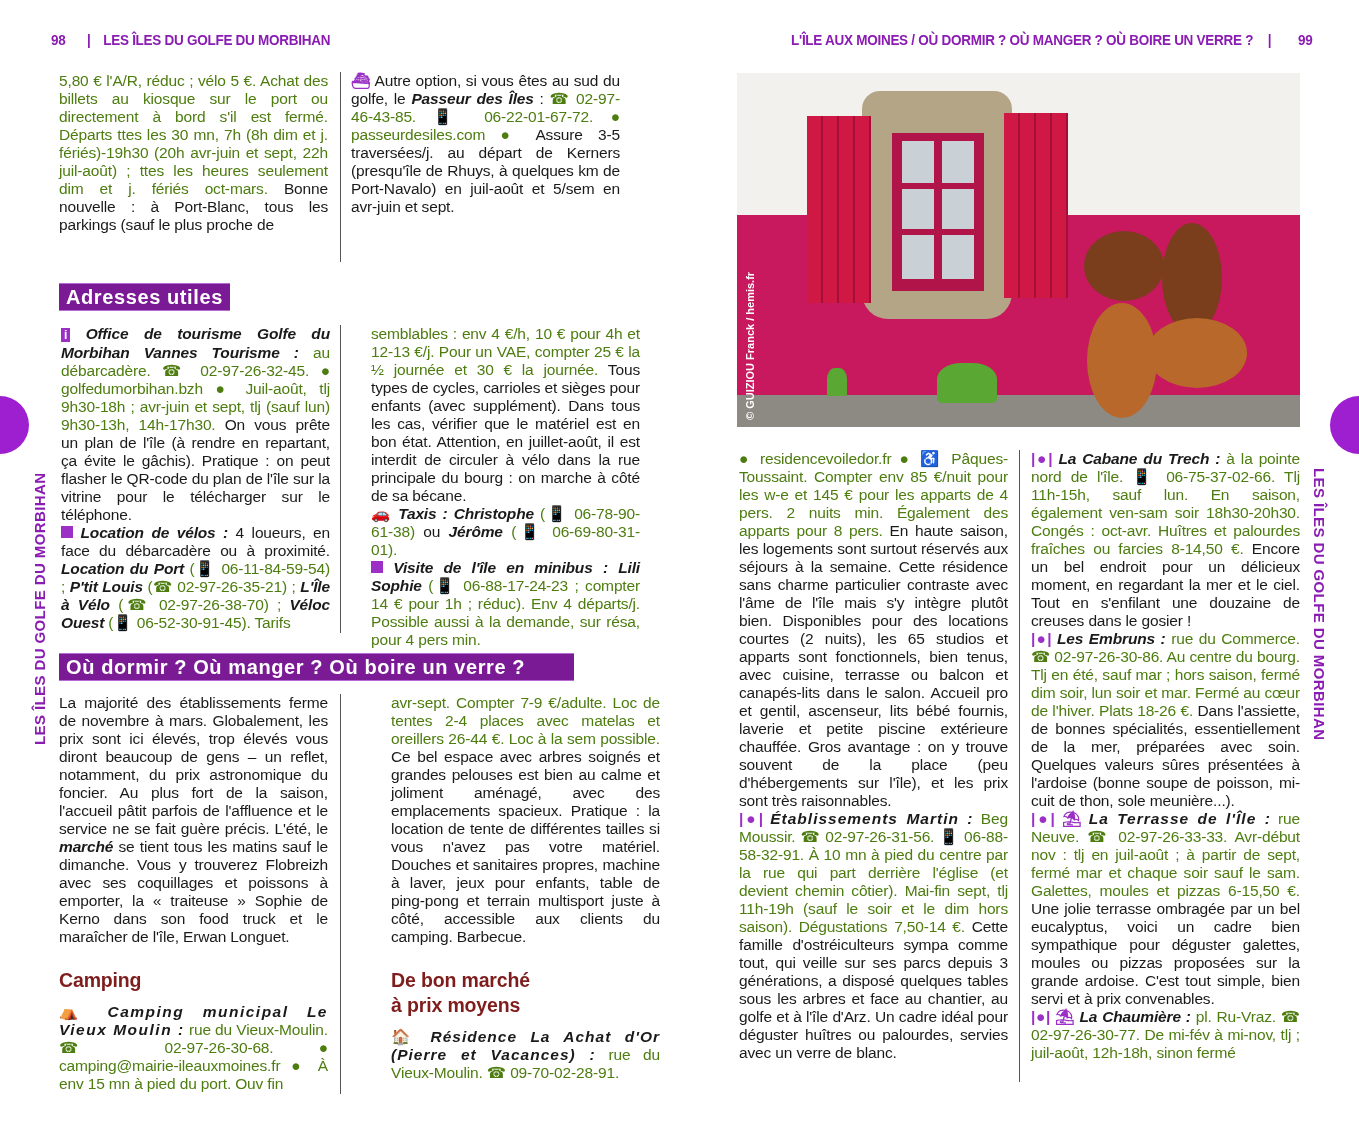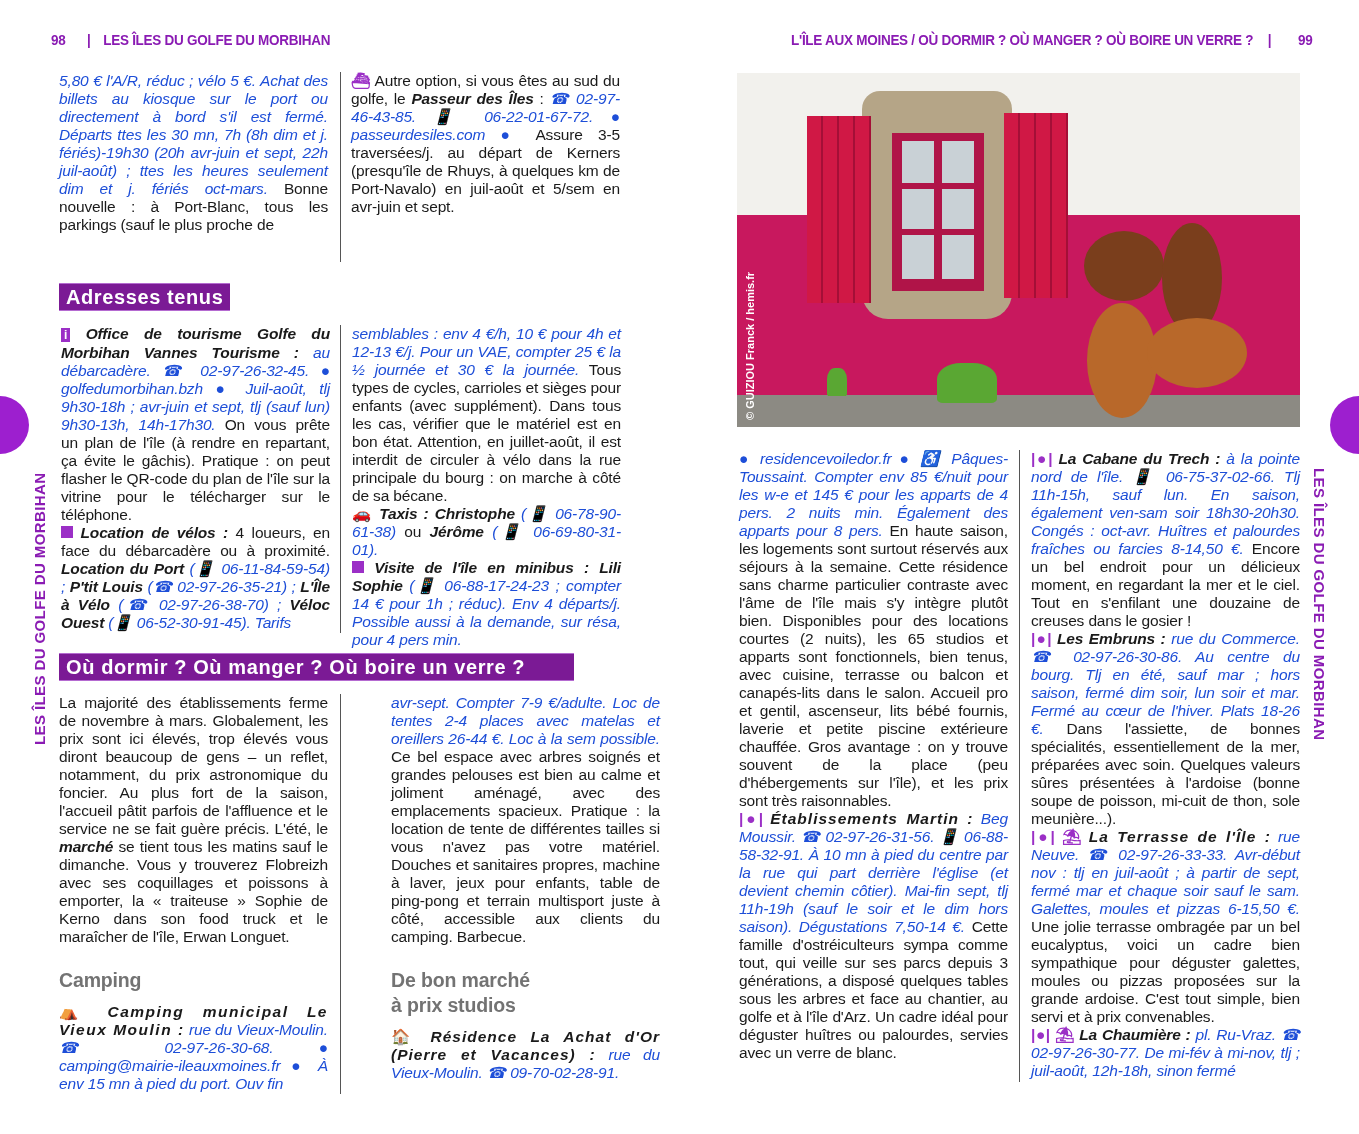--- a/index.html
+++ b/index.html
@@ -21,36 +21,36 @@
   .rh-right { right: 46px; transform-origin: right center; }
   .rh-right .bar { display: inline-block; width: 36px; text-align: center; }
   .rh-right .num { display: inline-block; width: 30px; text-align: right; }
 
   .col {
     position: absolute; font-size: 15.5px; line-height: 18px; text-align: justify;
     letter-spacing: -0.15px;
   }
   .col p { margin: 0; }
   .col p + p.gap { margin-top: 20px; }
-  .pu { color: #1d4ed8; font-style: italic; }
+  .pu { color: #4d7c0f; }
   .bi { font-weight: bold; font-style: italic; color: #1a1a1a; }
   .it { }
   .ic { color: #9b2fc6; font-style: normal; font-weight: bold; }
 
   .col-divider { position: absolute; width: 1px; background: #555; }
 
   .section-bar {
     position: absolute; background: #7b1a95; color: #ffffff;
     font-weight: bold; font-size: 20px; line-height: 26px; padding: 0 7px;
     letter-spacing: 0.6px; white-space: nowrap;
     border-top: 1px solid #b56bd1; border-bottom: 1px solid #b56bd1;
   }
 
   .subhead {
-    color: #737373; font-weight: bold; font-size: 19.5px; line-height: 25px;
+    color: #7f1d1d; font-weight: bold; font-size: 19.5px; line-height: 25px;
     margin: 0 0 10px 0; text-align: left;
   }
 
   .side-tab {
     position: absolute; width: 58px; height: 58px; border-radius: 50%;
     background: #9d1fcf;
   }
   .side-label {
     position: absolute; font-weight: bold; font-size: 15px; color: #8a1bb3;
     white-space: nowrap; letter-spacing: 0.4px;
@@ -93,44 +93,44 @@
 
 <div class="col" style="left:59px; top:72px; width:269px;">
   <p><span class="pu">5,80 € l'A/R, réduc ; vélo 5 €. Achat des billets au kiosque sur le port ou directement à bord s'il est fermé. Départs ttes les 30 mn, 7h (8h dim et j. fériés)-19h30 (20h avr-juin et sept, 22h juil-août) ; ttes les heures seulement dim et j. fériés oct-mars.</span> <span>Bonne nouvelle : à Port-Blanc, tous les parkings (sauf le plus proche de</span></p>
 </div>
 <div class="col-divider" style="left:340px; top:72px; height:190px;"></div>
 
 <div class="col" style="left:351px; top:72px; width:269px;">
   <p class="gap"><span class="ic">⛴</span> <span>Autre option, si vous êtes au sud du golfe, le </span><span class="bi">Passeur des Îles</span><span> : </span><span class="pu">☎ 02-97-46-43-85. 📱 06-22-01-67-72. ● passeurdesiles.com ●</span><span> Assure 3-5 traversées/j. au départ de Kerners (presqu'île de Rhuys, à quelques km de Port-Navalo) en juil-août et 5/sem en avr-juin et sept.</span></p>
 </div>
 
-<div class="section-bar" style="left:59px; top:283px;">Adresses tenus</div>
+<div class="section-bar" style="left:59px; top:283px;">Adresses utiles</div>
 
 <div class="col" style="left:61px; top:325px; width:269px;">
   <p><span class="ic" style="background:#9b2fc6;color:#fff;padding:0 3px;font-size:12px;">i</span> <span class="bi">Office de tourisme Golfe du Morbihan Vannes Tourisme :</span><span class="pu"> au débarcadère. ☎ 02-97-26-32-45. ● golfedumorbihan.bzh ● Juil-août, tlj 9h30-18h ; avr-juin et sept, tlj (sauf lun) 9h30-13h, 14h-17h30.</span><span> On vous prête un plan de l'île (à rendre en repartant, ça évite le gâchis). Pratique : on peut flasher le QR-code du plan de l'île sur la vitrine pour le télécharger sur le téléphone.</span></p>
   <p><span style="display:inline-block;width:12px;height:12px;background:#9b2fc6;"></span> <span class="bi">Location de vélos :</span><span> 4 loueurs, en face du débarcadère ou à proximité. </span><span class="bi">Location du Port</span><span class="pu"> (📱 06-11-84-59-54) ; </span><span class="bi">P'tit Louis</span><span class="pu"> (☎ 02-97-26-35-21) ; </span><span class="bi">L'Île à Vélo</span><span class="pu"> (☎ 02-97-26-38-70) ; </span><span class="bi">Véloc Ouest</span><span class="pu"> (📱 06-52-30-91-45). Tarifs </span></p>
 </div>
 <div class="col-divider" style="left:340px; top:325px; height:308px;"></div>
-<div class="col" style="left:352px; top:325px; width:269px;">
+<div class="col" style="left:371px; top:325px; width:269px;">
   <p><span class="pu">semblables : env 4 €/h, 10 € pour 4h et 12-13 €/j. Pour un VAE, compter 25 € la ½ journée et 30 € la journée.</span><span> Tous types de cycles, carrioles et sièges pour enfants (avec supplément). Dans tous les cas, vérifier que le matériel est en bon état. Attention, en juillet-août, il est interdit de circuler à vélo dans la rue principale du bourg : on marche à côté de sa bécane.</span></p>
   <p><span class="ic">🚗</span> <span class="bi">Taxis : Christophe</span><span class="pu"> (📱 06-78-90-61-38)</span><span> ou </span><span class="bi">Jérôme</span><span class="pu"> (📱 06-69-80-31-01).</span></p>
   <p><span style="display:inline-block;width:12px;height:12px;background:#9b2fc6;"></span> <span class="bi">Visite de l'île en minibus : Lili Sophie</span><span class="pu"> (📱 06-88-17-24-23 ; compter 14 € pour 1h ; réduc). Env 4 départs/j. Possible aussi à la demande, sur résa, pour 4 pers min.</span></p>
 </div>
 
 <div class="section-bar" style="left:59px; top:653px; width:515px;">Où dormir ? Où manger ? Où boire un verre ?</div>
 
 <div class="col" style="left:59px; top:694px; width:269px;">
   <p><span>La majorité des établissements ferme de novembre à mars. Globalement, les prix sont ici élevés, trop élevés vous diront beaucoup de gens – un reflet, notamment, du prix astronomique du foncier. Au plus fort de la saison, l'accueil pâtit parfois de l'affluence et le service ne se fait guère précis. L'été, le </span><span class="bi">marché</span><span> se tient tous les matins sauf le dimanche. Vous y trouverez </span><span class="it">Flobreizh</span><span> avec ses coquillages et poissons à emporter, la « traiteuse » Sophie de Kerno dans son </span><span class="it">food truck</span><span> et le maraîcher de l'île, Erwan Longuet.</span></p>
   <h3 class="subhead" style="margin-top:22px;">Camping</h3>
   <p><span class="ic">⛺</span> <span class="bi" style="letter-spacing:1.5px;">Camping municipal Le Vieux Moulin :</span><span class="pu"> rue du Vieux-Moulin. ☎ 02-97-26-30-68. ● camping@mairie-ileauxmoines.fr ● À env 15 mn à pied du port. Ouv fin</span></p>
 </div>
 <div class="col-divider" style="left:340px; top:694px; height:400px;"></div>
 <div class="col" style="left:351px; top:694px; width:269px;margin-left:40px;">
   <p><span class="pu">avr-sept. Compter 7-9 €/adulte. Loc de tentes 2-4 places avec matelas et oreillers 26-44 €. Loc à la sem possible.</span><span> Ce bel espace avec arbres soignés et grandes pelouses est bien au calme et joliment aménagé, avec des emplacements spacieux. Pratique : la location de tente de différentes tailles si vous n'avez pas votre matériel. Douches et sanitaires propres, machine à laver, jeux pour enfants, table de ping-pong et terrain multisport juste à côté, accessible aux clients du camping. Barbecue.</span></p>
-  <h3 class="subhead" style="margin-top:22px;"><span>De bon marché</span><br><span>à prix studios</span></h3>
+  <h3 class="subhead" style="margin-top:22px;"><span>De bon marché</span><br><span>à prix moyens</span></h3>
   <p><span class="ic">🏠</span> <span class="bi" style="letter-spacing:1px;">Résidence La Achat d'Or (Pierre et Vacances) :</span><span class="pu"> rue du Vieux-Moulin. ☎ 09-70-02-28-91.</span></p>
 </div>
 
 <div class="side-tab" style="left:-29px; top:396px;"></div>
 <div class="side-label side-label-left">LES ÎLES DU GOLFE DU MORBIHAN</div>
 
 <div class="page page-right"></div>
 <div class="running-head rh-right">
   <span>L'ÎLE AUX MOINES / OÙ DORMIR ? OÙ MANGER ? OÙ BOIRE UN VERRE ?</span><span class="bar">|</span><span class="num">99</span>
 </div>

